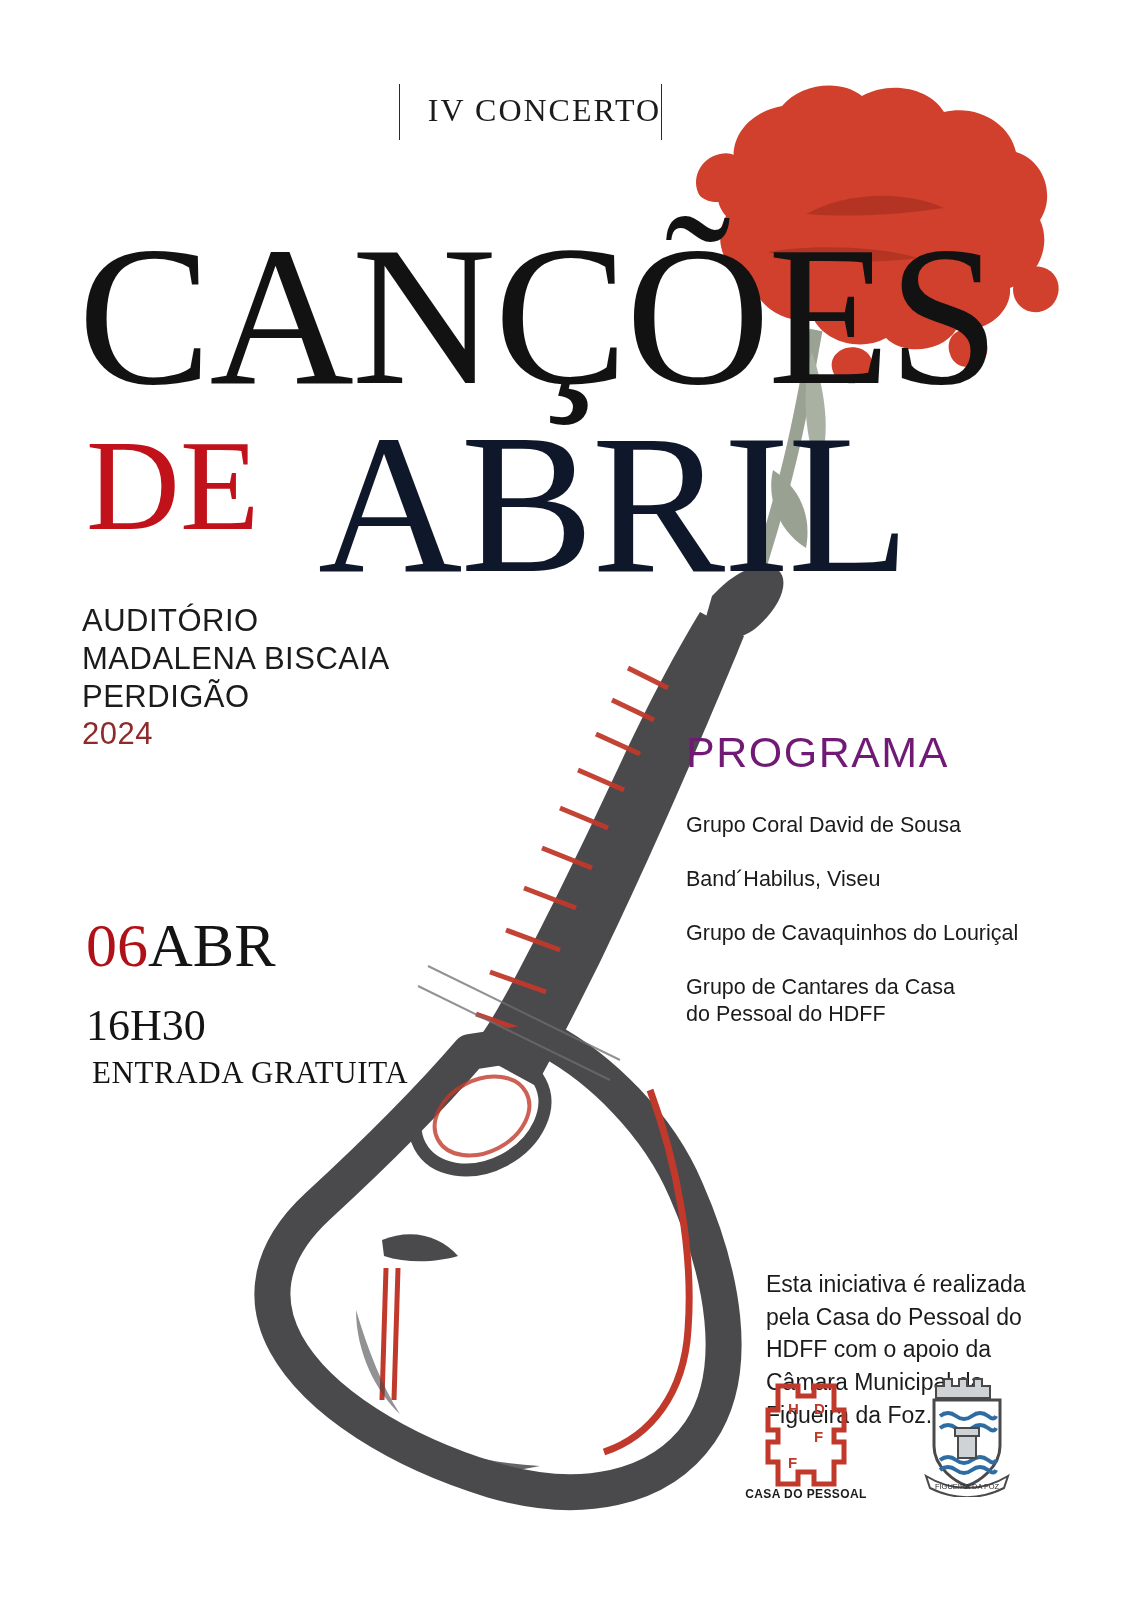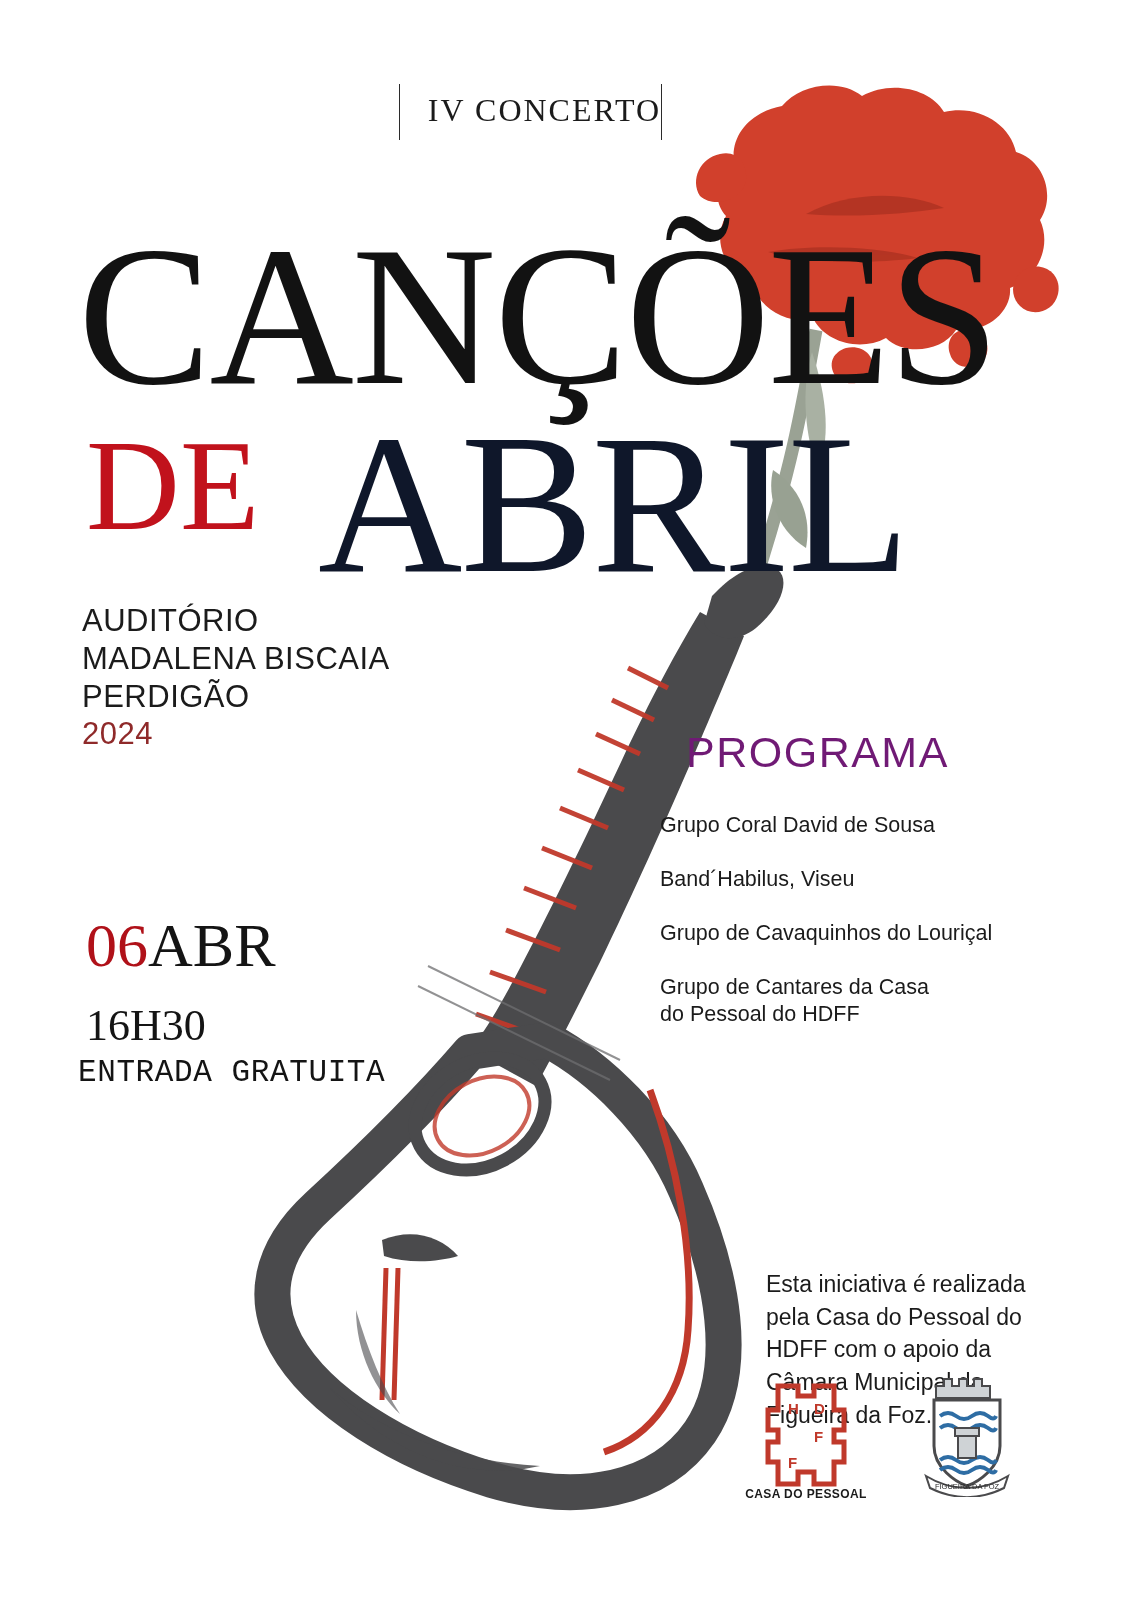--- a/index.html
+++ b/index.html
@@ -114,42 +114,42 @@
     position: absolute;
     left: 86px;
     top: 1000px;
     font-family: "Liberation Serif", serif;
     font-size: 44px;
     color: #141414;
     z-index: 7;
   }
   .free {
     position: absolute;
-    left: 78px;
+    left: 92px;
     top: 1055px;
-    font-family: Liberation Mono, monospace;
+    font-family: Liberation Serif, serif;
     font-size: 31px;
     letter-spacing: 0.6px;
     color: #141414;
     z-index: 7;
   }
 
   
   .program-title {
     position: absolute;
     left: 686px;
     top: 728px;
     font-size: 43px;
     letter-spacing: 1.5px;
     color: #701a75;
     z-index: 7;
   }
   .program-list {
     position: absolute;
-    left: 660px;
+    left: 686px;
     top: 812px;
     width: 370px;
     z-index: 7;
   }
   .program-list .item {
     font-size: 21.5px;
     line-height: 1.25;
     color: #1b1b1b;
     margin-bottom: 27px;
   }

